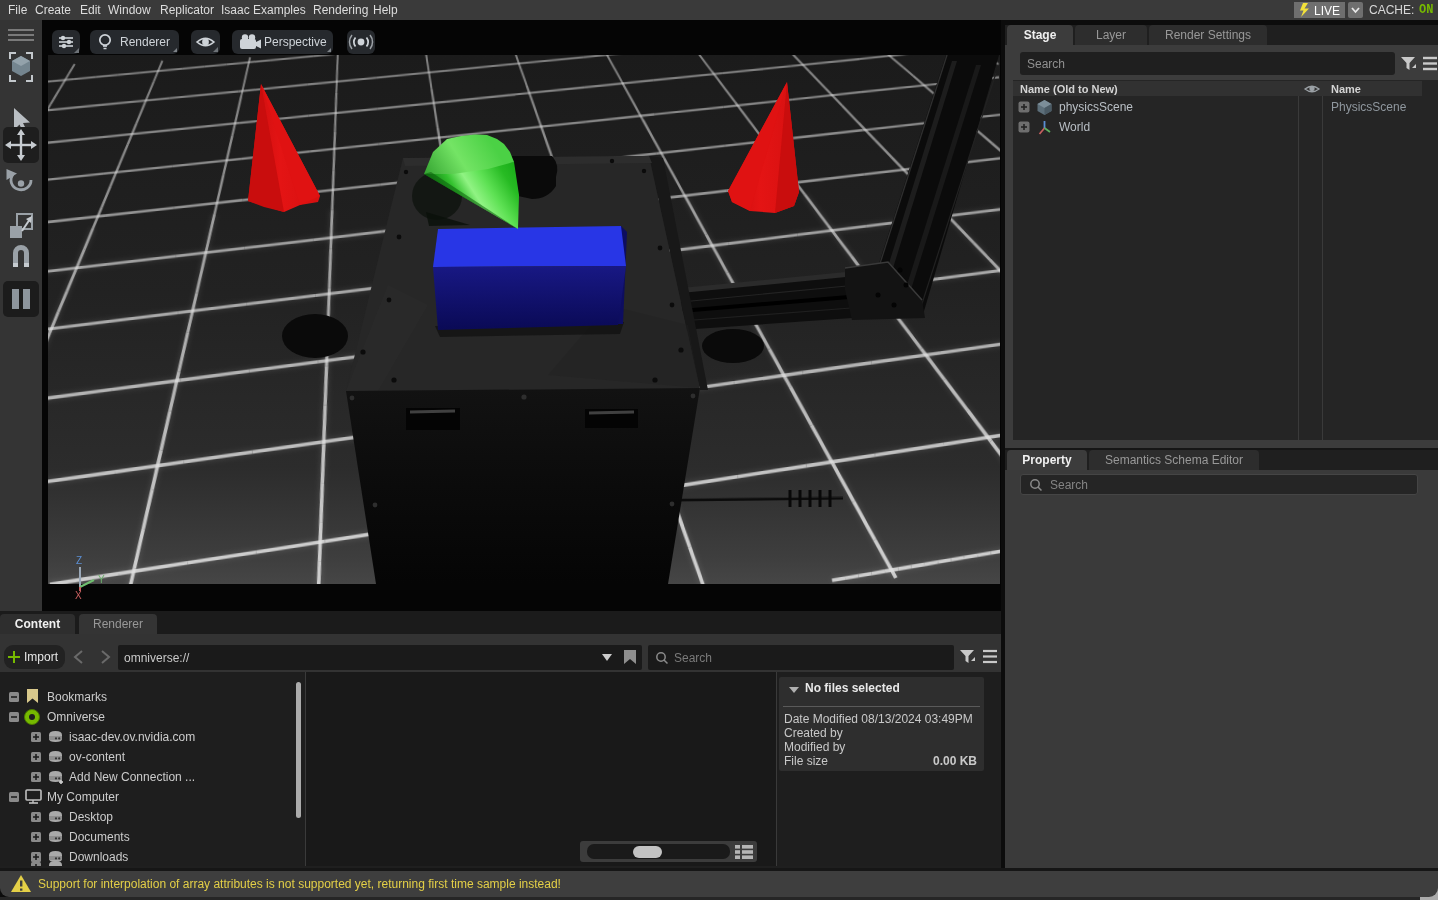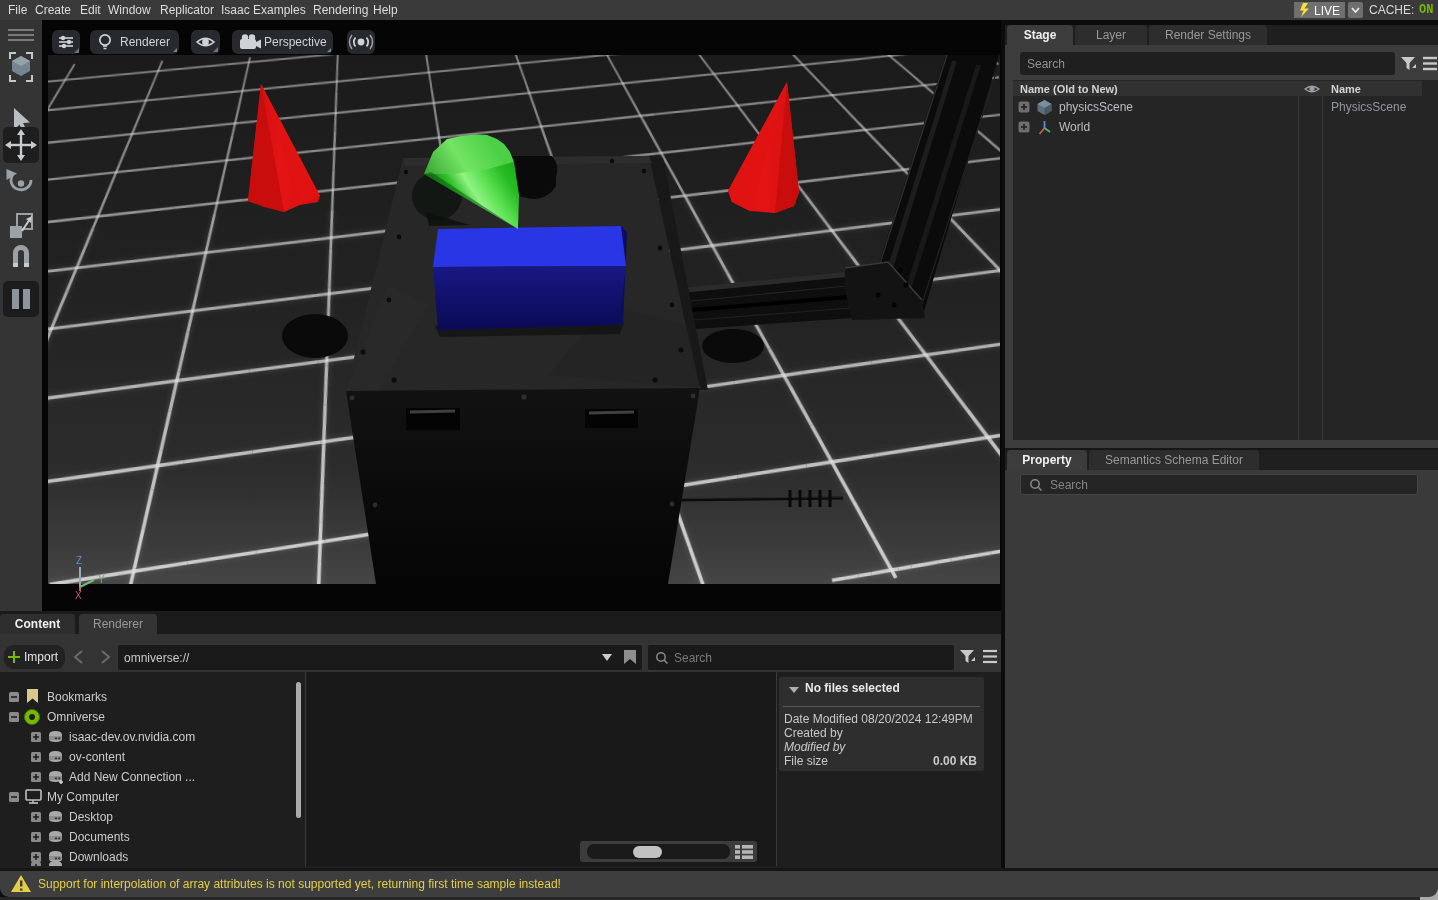--- a/index.html
+++ b/index.html
@@ -960,23 +960,23 @@
           <rect x="8" y="11.4" width="11" height="3.6"></rect>
         </g>
       </svg>
 
  <div style="position:absolute;left:779px;top:66px;width:205px;height:94px;background:#2e2e2e;border-radius:2px;">
    <svg class="abs" style="left:8px;top:7px;" width="14" height="12">
           <polygon points="2,3 12,3 7,9" fill="#b0b0b0"></polygon>
         </svg>
    <span style="position:absolute;left:26px;top:4px;color:#e8e8e8;font-size:12px;font-weight:bold;">No files selected</span>
    <div style="position:absolute;left:4px;top:29px;width:197px;height:1px;background:#5a5a5a;"></div>
-   <div class="ftxt" style="position:absolute;left:5px;top:35px;">Date Modified 08/20/2024 12:49PM</div>
+   <div class="ftxt" style="position:absolute;left:5px;top:35px;">Date Modified 08/13/2024 03:49PM</div>
    <div class="ftxt" style="position:absolute;left:5px;top:49px;">Created by</div>
-   <div class="ftxt" style="position:absolute;left:5px;top:63px;font-style:italic;">Modified by</div>
+   <div class="ftxt" style="position:absolute;left:5px;top:63px;">Modified by</div>
    <div class="ftxt" style="position:absolute;left:5px;top:77px;">File size</div>
    <div class="ftxt" style="position:absolute;right:7px;top:77px;font-weight:bold;">0.00 KB</div>
  </div>
 </div>
 
 <div class="abs" style="left:0;top:868px;width:1438px;height:3px;background:#161616;"></div>
 <div class="abs" style="left:0;top:897px;width:1438px;height:3px;background:#262626;"></div>
 <div class="abs" style="left:1420px;top:884px;width:18px;height:16px;background:#ababab;"></div>
 <div class="warn abs">
  <svg width="38" height="26" style="margin-left:4px;">

